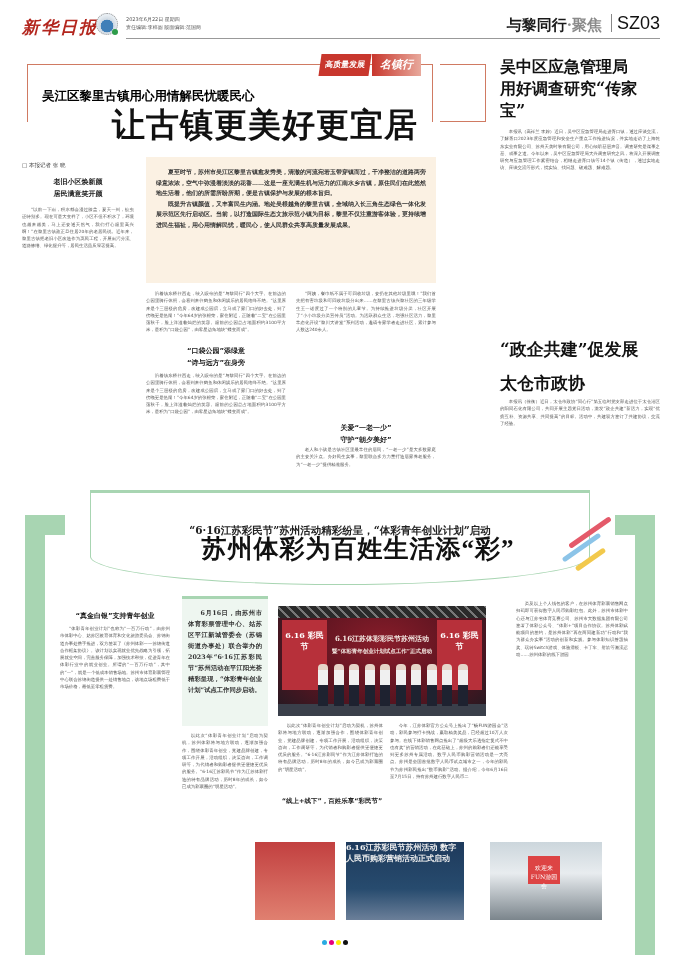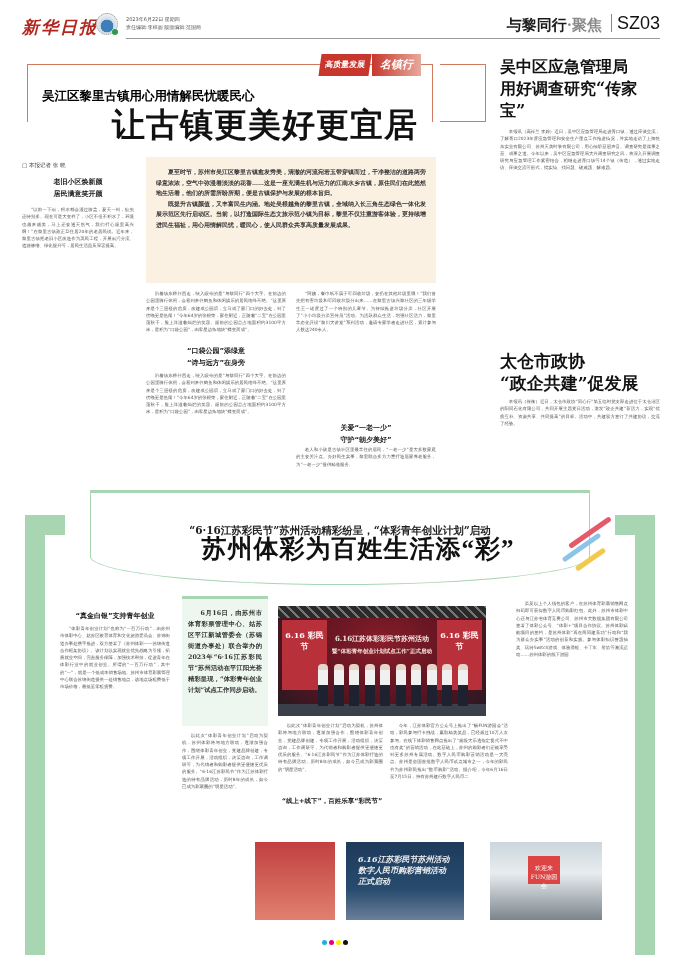--- a/index.html
+++ b/index.html
@@ -55,21 +55,21 @@
   .photo-main .stage-title { position: absolute; left: 0; width: 100%; top: 28px; text-align: center; color: #f2e6e0; font-size: 7px; font-weight: bold; }
   .photo-main .stage-sub { position: absolute; left: 0; width: 100%; top: 42px; text-align: center; color: #f2e6e0; font-size: 5.5px; font-weight: bold; }
   .photo-main .banner { position: absolute; top: 14px; width: 45px; height: 70px; background: #b7303a; color: #fff; font-size: 8px; text-align: center; padding-top: 10px; font-weight: bold; }
   .photo-main .people { position: absolute; left: 40px; bottom: 10px; width: 150px; height: 45px; display: flex; justify-content: space-between; align-items: flex-end; }
   .photo-main .people i { display: block; width: 10px; height: 42px; background: linear-gradient(#e6d4c8 0 14%, #f0f0f0 14% 50%, #1e2230 50%); border-radius: 4px 4px 0 0; }
   .photo-main .floor { position: absolute; left: 0; bottom: 0; width: 100%; height: 12px; background: #3a3f4a; }
   .photo-main .truss { position: absolute; left: 0; top: 0; width: 100%; height: 12px; background: repeating-linear-gradient(45deg,#777 0 2px,#2a2a2a 2px 7px); }
 
   .photos-bottom { position: absolute; top: 842px; height: 78px; overflow: hidden; }
   .pb1 { left: 255px; width: 80px; background: linear-gradient(#c24040,#e08070); }
-  .pb2 { left: 346px; width: 118px; background: linear-gradient(#1e3a5c,#274b6e 60%,#6b7f99); color: #f0f0f0; font-size: 8px; font-weight: bold; padding: 12px; font-style: italic; }
+  .pb2 { left: 346px; width: 118px; background: linear-gradient(#1e3a5c,#274b6e 60%,#6b7f99); color: #f0f0f0; font-size: 8px; font-weight: bold; padding: 0; }
   .pb3 { left: 490px; width: 112px; background: linear-gradient(#ccd6dc,#e8ecef 40%,#7b858c); }
   .cmyk { position: absolute; left: 322px; top: 940px; display: flex; gap: 2px; }
   .cmyk i { display: block; width: 5px; height: 5px; border-radius: 50%; }
 </style>
 </head>
 <body>
 
 <div class="masthead">
   <div class="logo">新华日报</div>
   <div class="qr"></div>
@@ -113,22 +113,22 @@
 <div class="col-text" style="left:296px;top:290px;width:140px;height:125px;text-indent:2em;">“阿姨，餐巾纸不属于可回收垃圾，要扔在其他垃圾里哦！”我们首先把有害垃圾和可回收垃圾分出来……在黎里古镇兴黎社区的三年级学生王一诺度过了一个特别的儿童节。为持续推进垃圾分类，社区开展了“小小垃圾分类宣传员”活动。为活跃群众生活，增强社区活力，黎里常态化开设“黎川大讲堂”系列活动，邀请专家学者走进社区，累计参与人数达240余人。</div>
 <div class="col-text" style="left:440px;top:160px;width:1px;height:1px;"></div>
 <div class="subhead" style="left:296px;top:422px;width:140px;white-space:pre-line;">关爱“一老一少”
 守护“朝夕美好”</div>
 <div class="col-text" style="left:296px;top:446px;width:140px;height:30px;text-indent:2em;">老人和小孩是古镇社区里最常住的居民，“一老一少”是大多数家庭的主要关注点。办好民生实事，黎里联合多方力量打造居家养老服务，为“一老一少”提供精准服务。</div>
 
 <div class="right-col">
   <div class="rh1">吴中区应急管理局</div>
   <div class="rh1">用好调查研究“传家宝”</div>
   <div class="col-text" style="position:relative;width:160px;height:210px;margin-top:6px;text-indent:2em;">本报讯（高祥兰 李婷）近日，吴中区应急管理局走进胥口镇，通过座谈交流，了解胥口2023年度应急管理和安全生产重点工作推进情况，并实地走访了上海乾东实业有限公司、苏州天美时装有限公司，用心倾听基层声音。调查研究是谋事之基、成事之道。今年以来，吴中区应急管理局大兴调查研究之风，将深入开展调查研究与应急管理工作紧密结合，相继走进胥口镇等14个镇（街道），通过实地走访、座谈交流等形式，摸实情、找问题、破难题、解难题。</div>
+  <div class="rh1" style="font-size:17px;">“政企共建”促发展</div>
   <div class="rh1" style="margin-top:12px;font-size:17px;">太仓市政协</div>
-  <div class="rh1" style="font-size:17px;">“政企共建”促发展</div>
   <div class="col-text" style="position:relative;width:160px;height:75px;margin-top:4px;text-indent:2em;">本报讯（徐衡）近日，太仓市政协“同心行”第五临时党支部走进位于太仓港区的阳同石化有限公司，共同开展主题党日活动，激发“政企共建”新活力，实现“优势互补、资源共享、共同提高”的目标。活动中，共建双方签订了共建协议，交流了经验。</div>
 </div>
 
 <div class="green-l"></div>
 <div class="green-l2"></div>
 <div class="green-r"></div>
 <div class="green-r2"></div>
 <div class="title-panel"></div>
 <div class="stripes">
   <span style="left:10px;top:25px;width:50px;background:#e45a6a;"></span>

